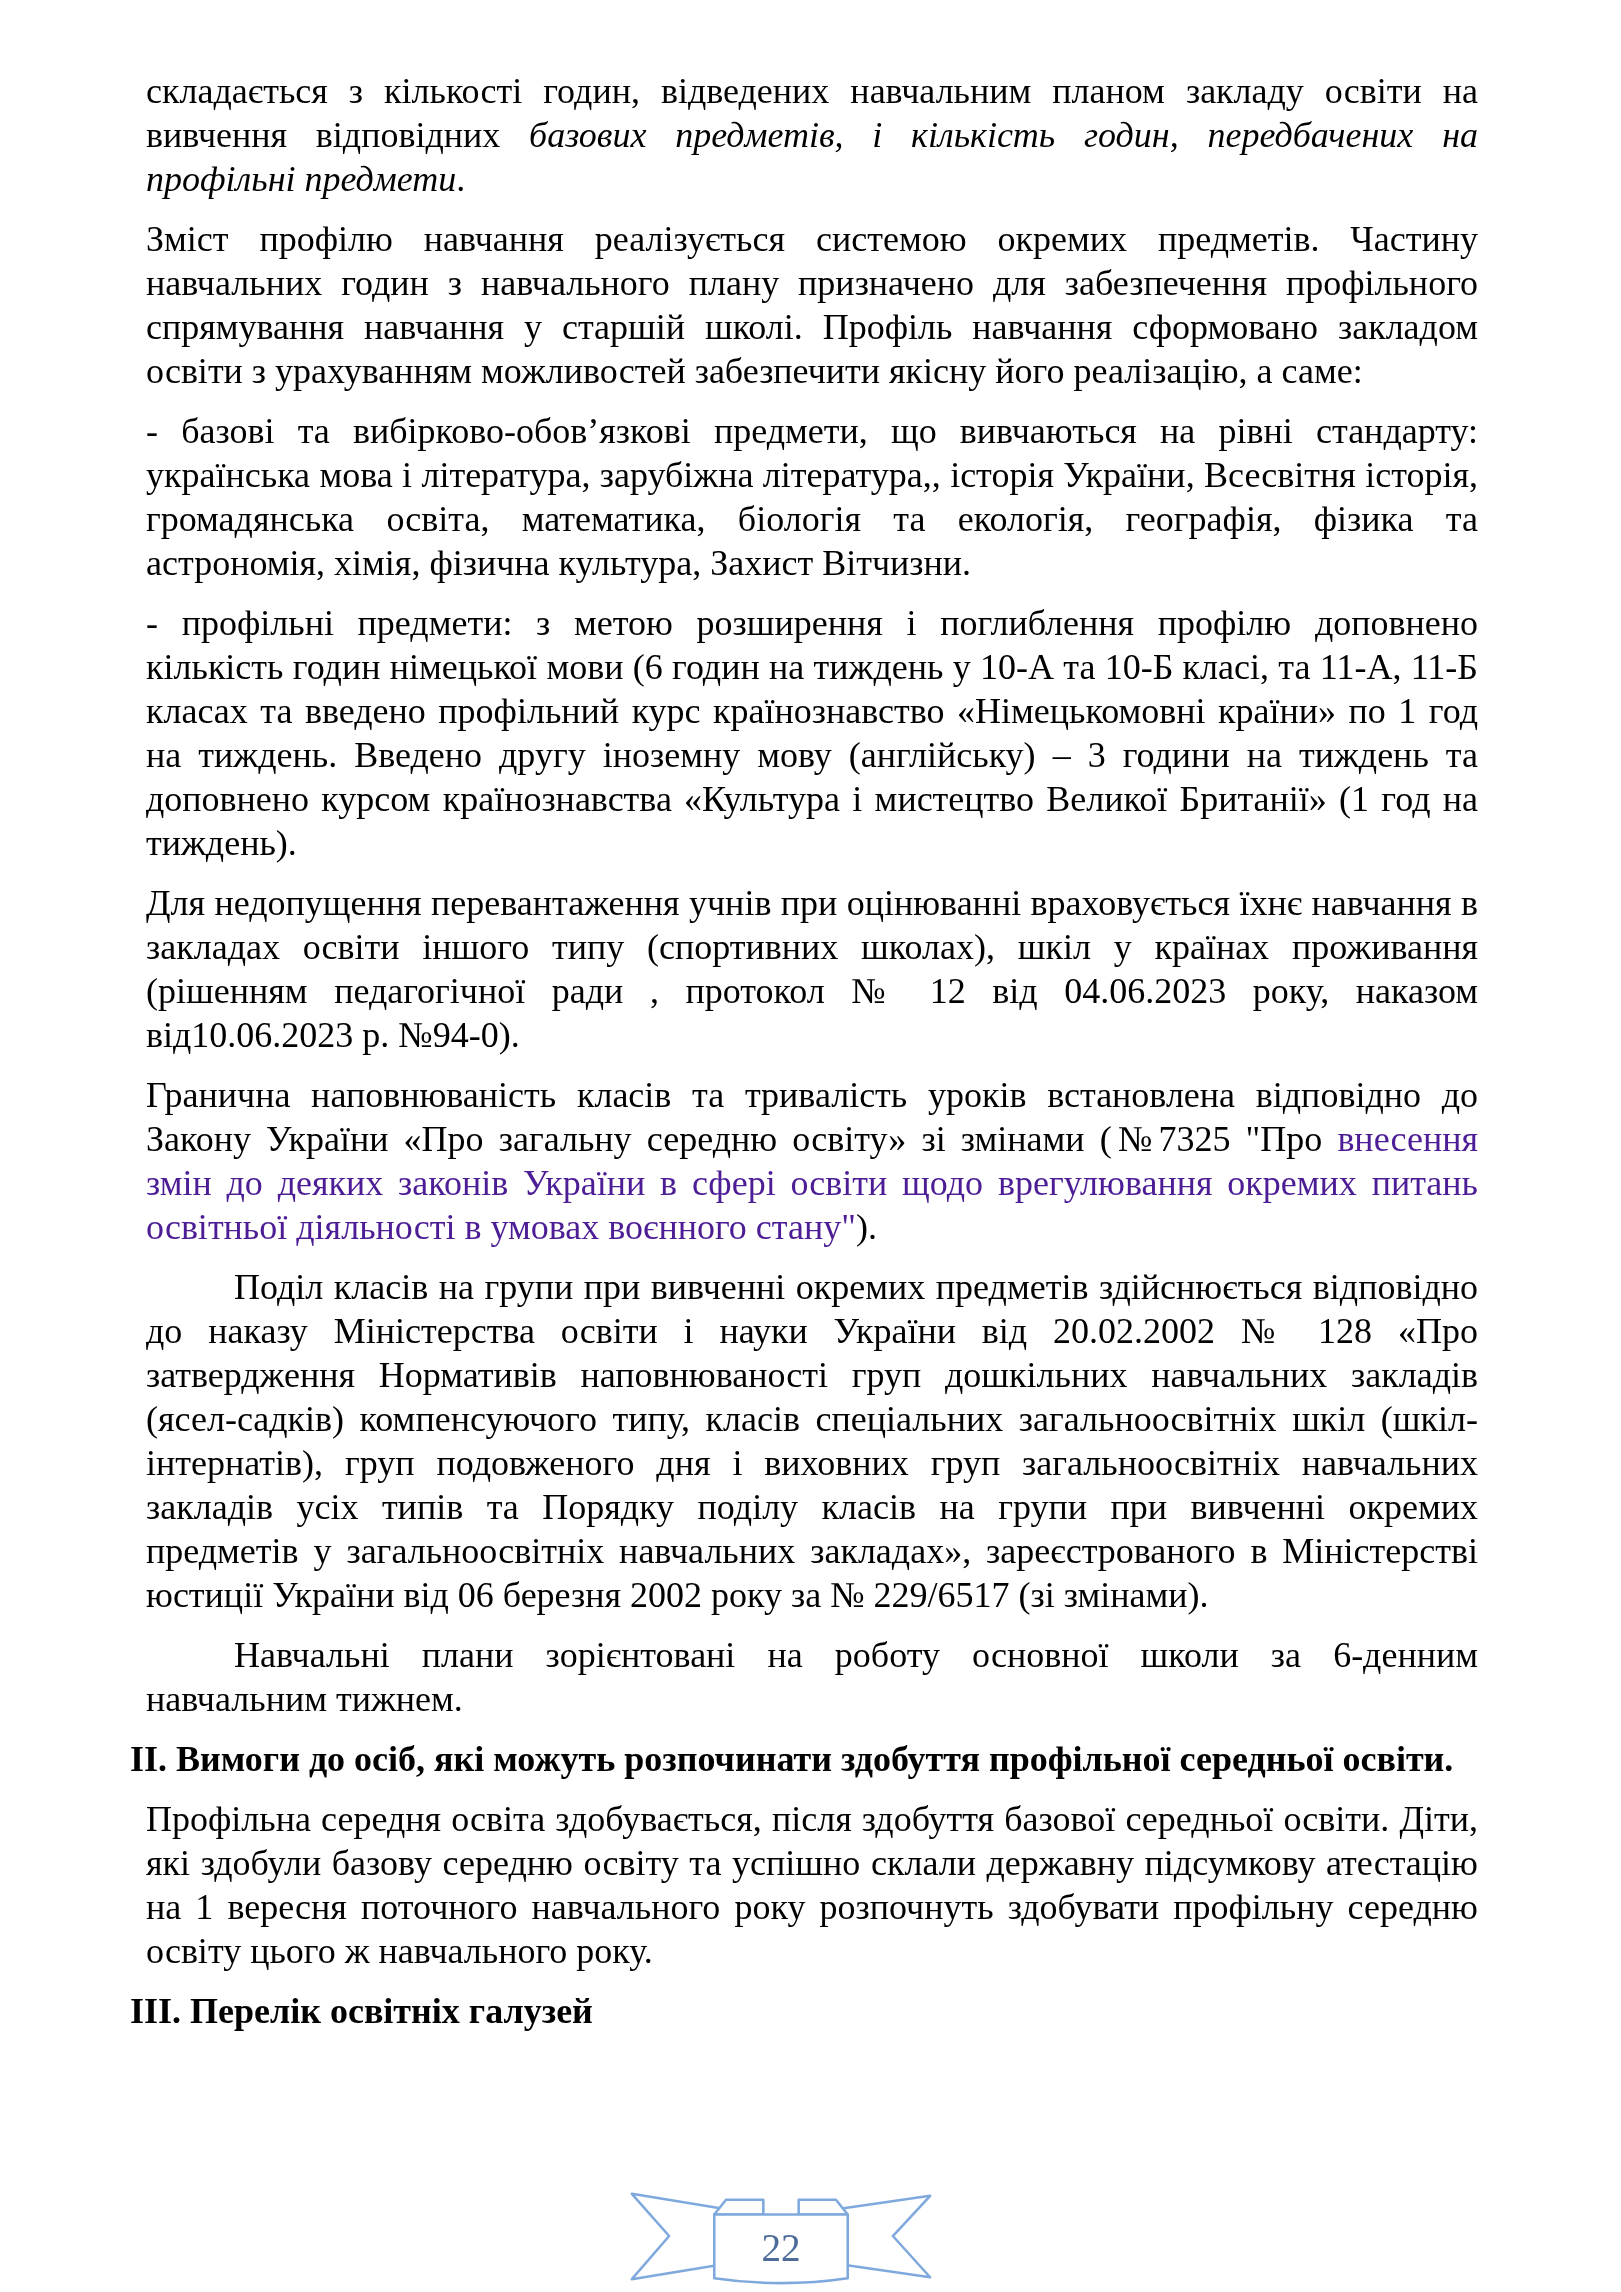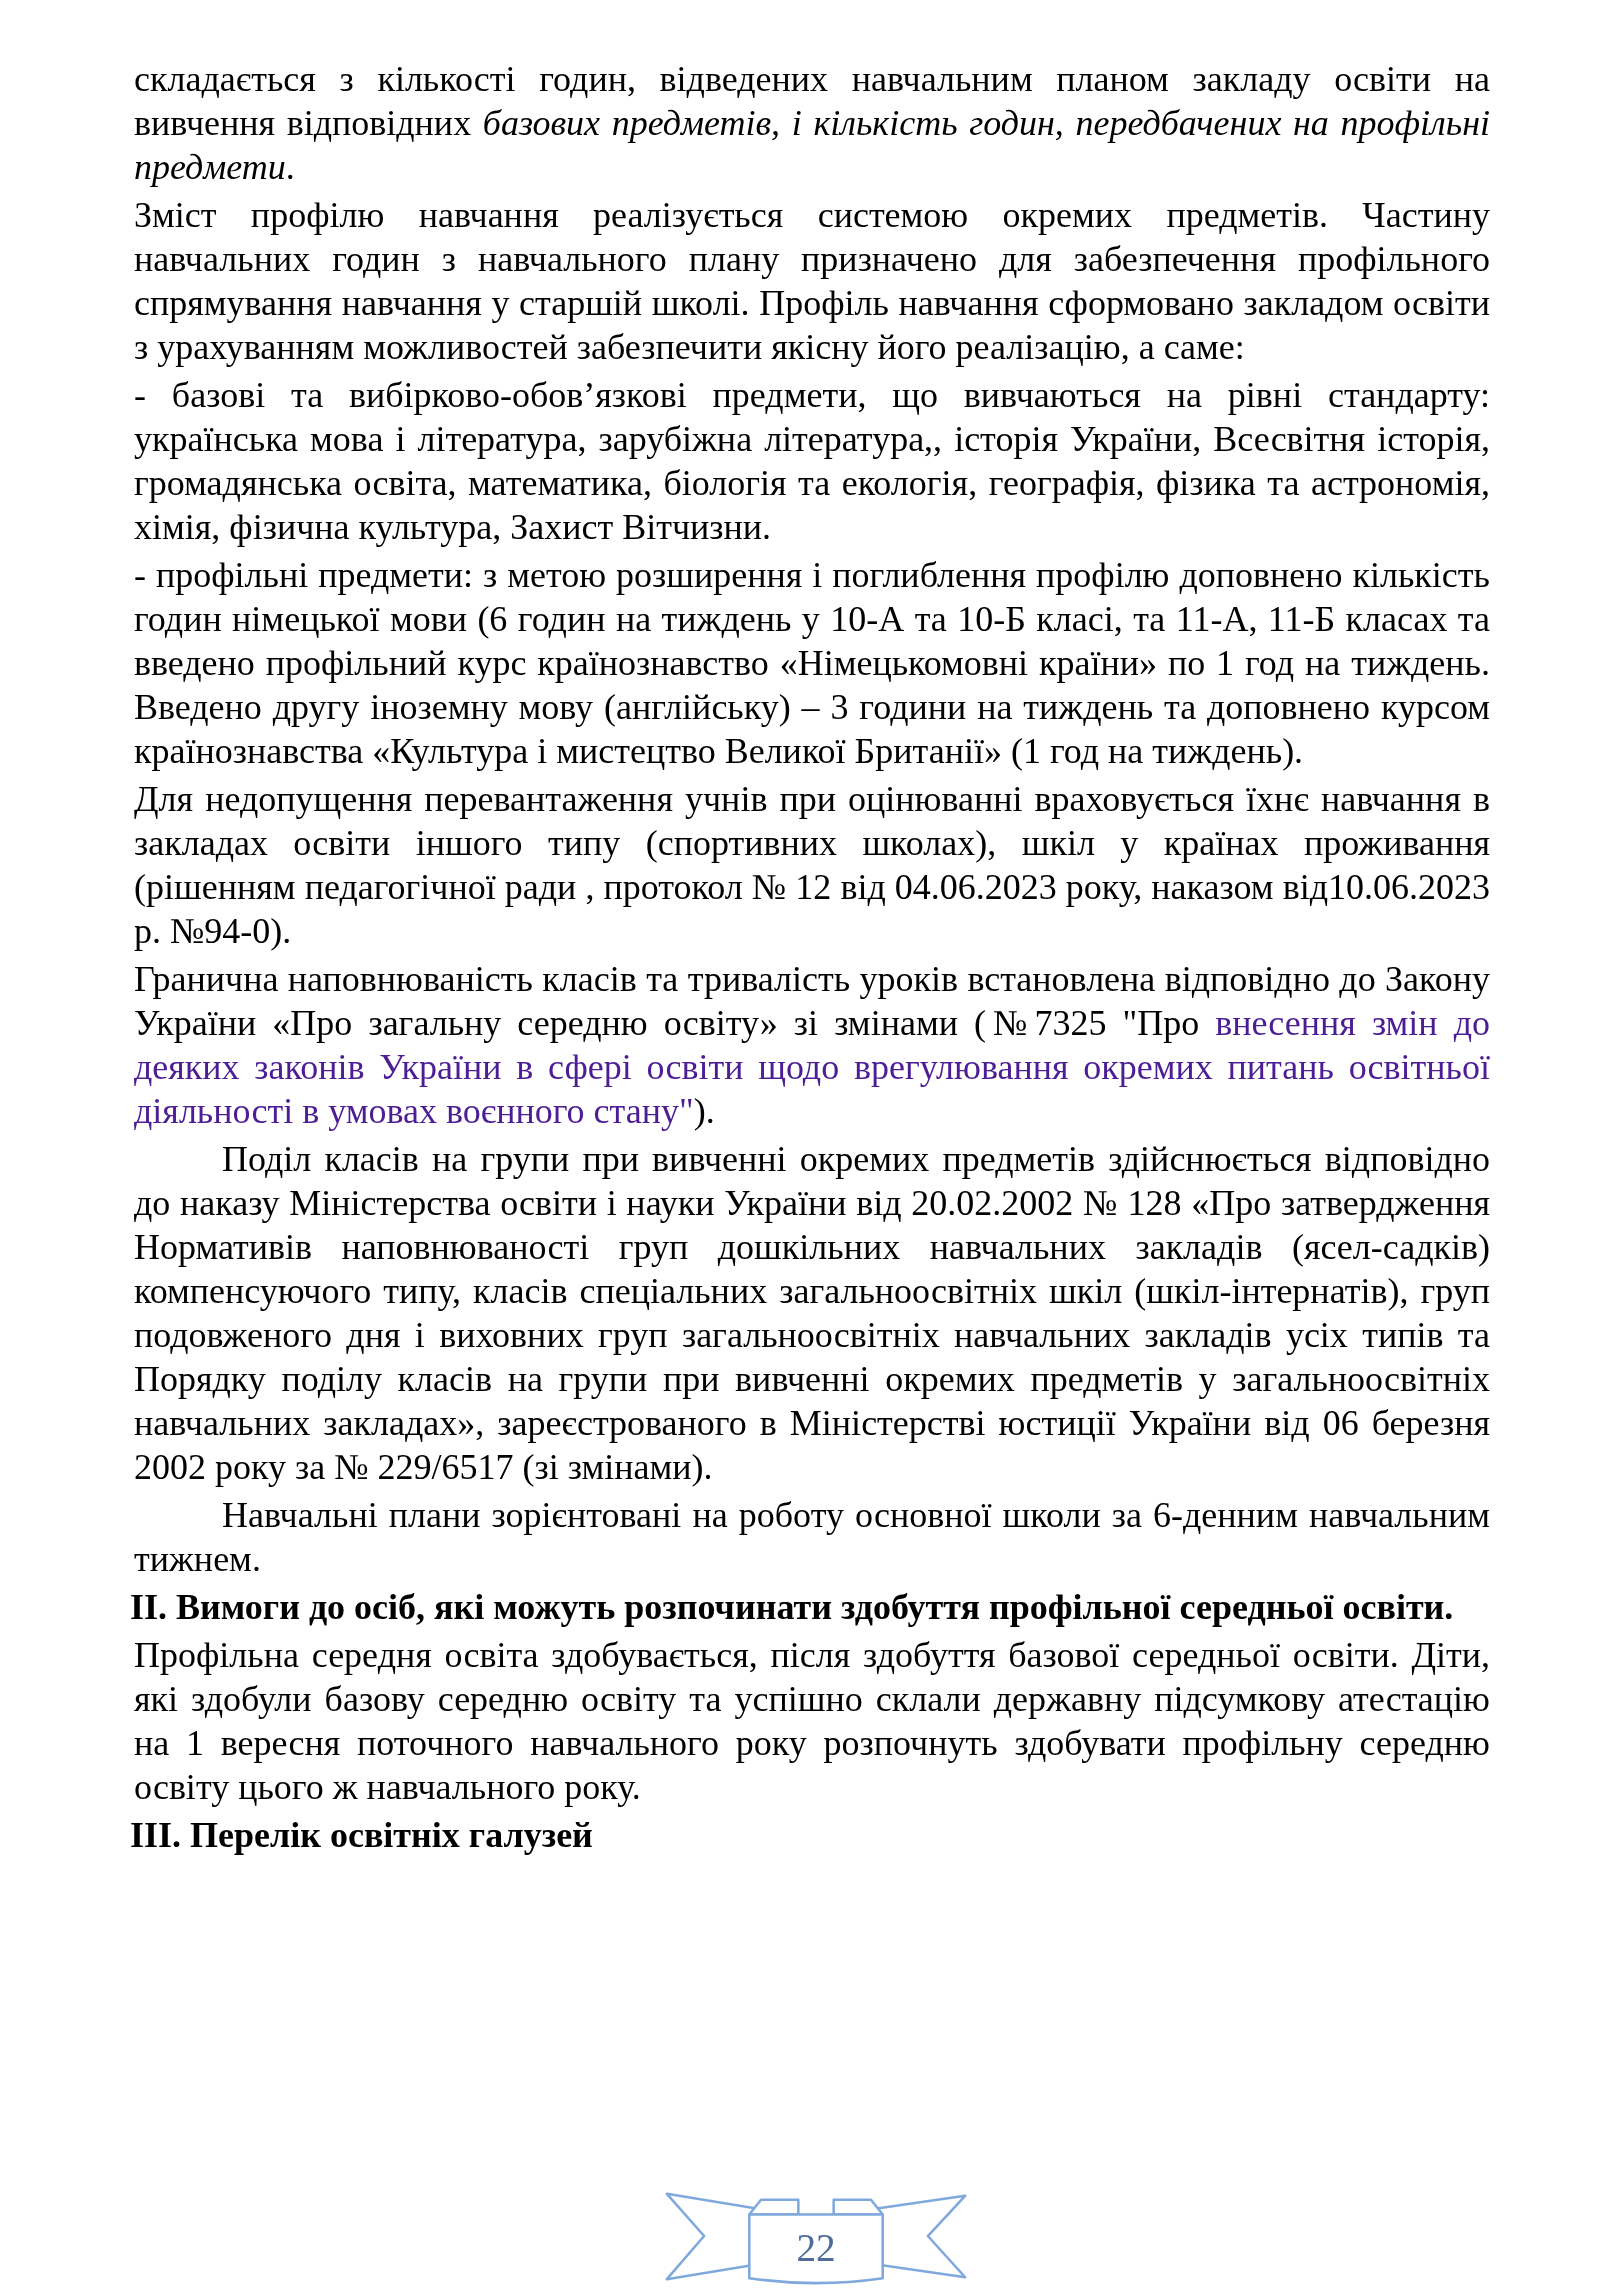--- a/index.html
+++ b/index.html
@@ -15,32 +15,32 @@
   .textblock {
     position: absolute;
     left: 130px;
     top: 53px;
     width: 1364px;
     font-size: 36px;
     line-height: 44px;
     text-align: justify;
     letter-spacing: 0px;
   }
-  .para { margin: 4px; }
+  .para { margin: 16px; }
   .para.indent { text-indent: 88px; }
   .it { font-style: italic; }
   .muted { color: #4c1d95; }
   .heading {
     margin: 0;
     font-weight: bold;
     text-align: justify;
   }
   .ribbon-wrap {
     position: absolute;
-    left: 659px;
+    left: 624px;
     top: 2184px;
     width: 314px;
     height: 106px;
     text-decoration: underline;
   }
   .ribbon-wrap svg { display: block; }
   .ribbon-stroke {
     fill: #ffffff;
     stroke: #7fa9dd;
     stroke-width: 2.6;

